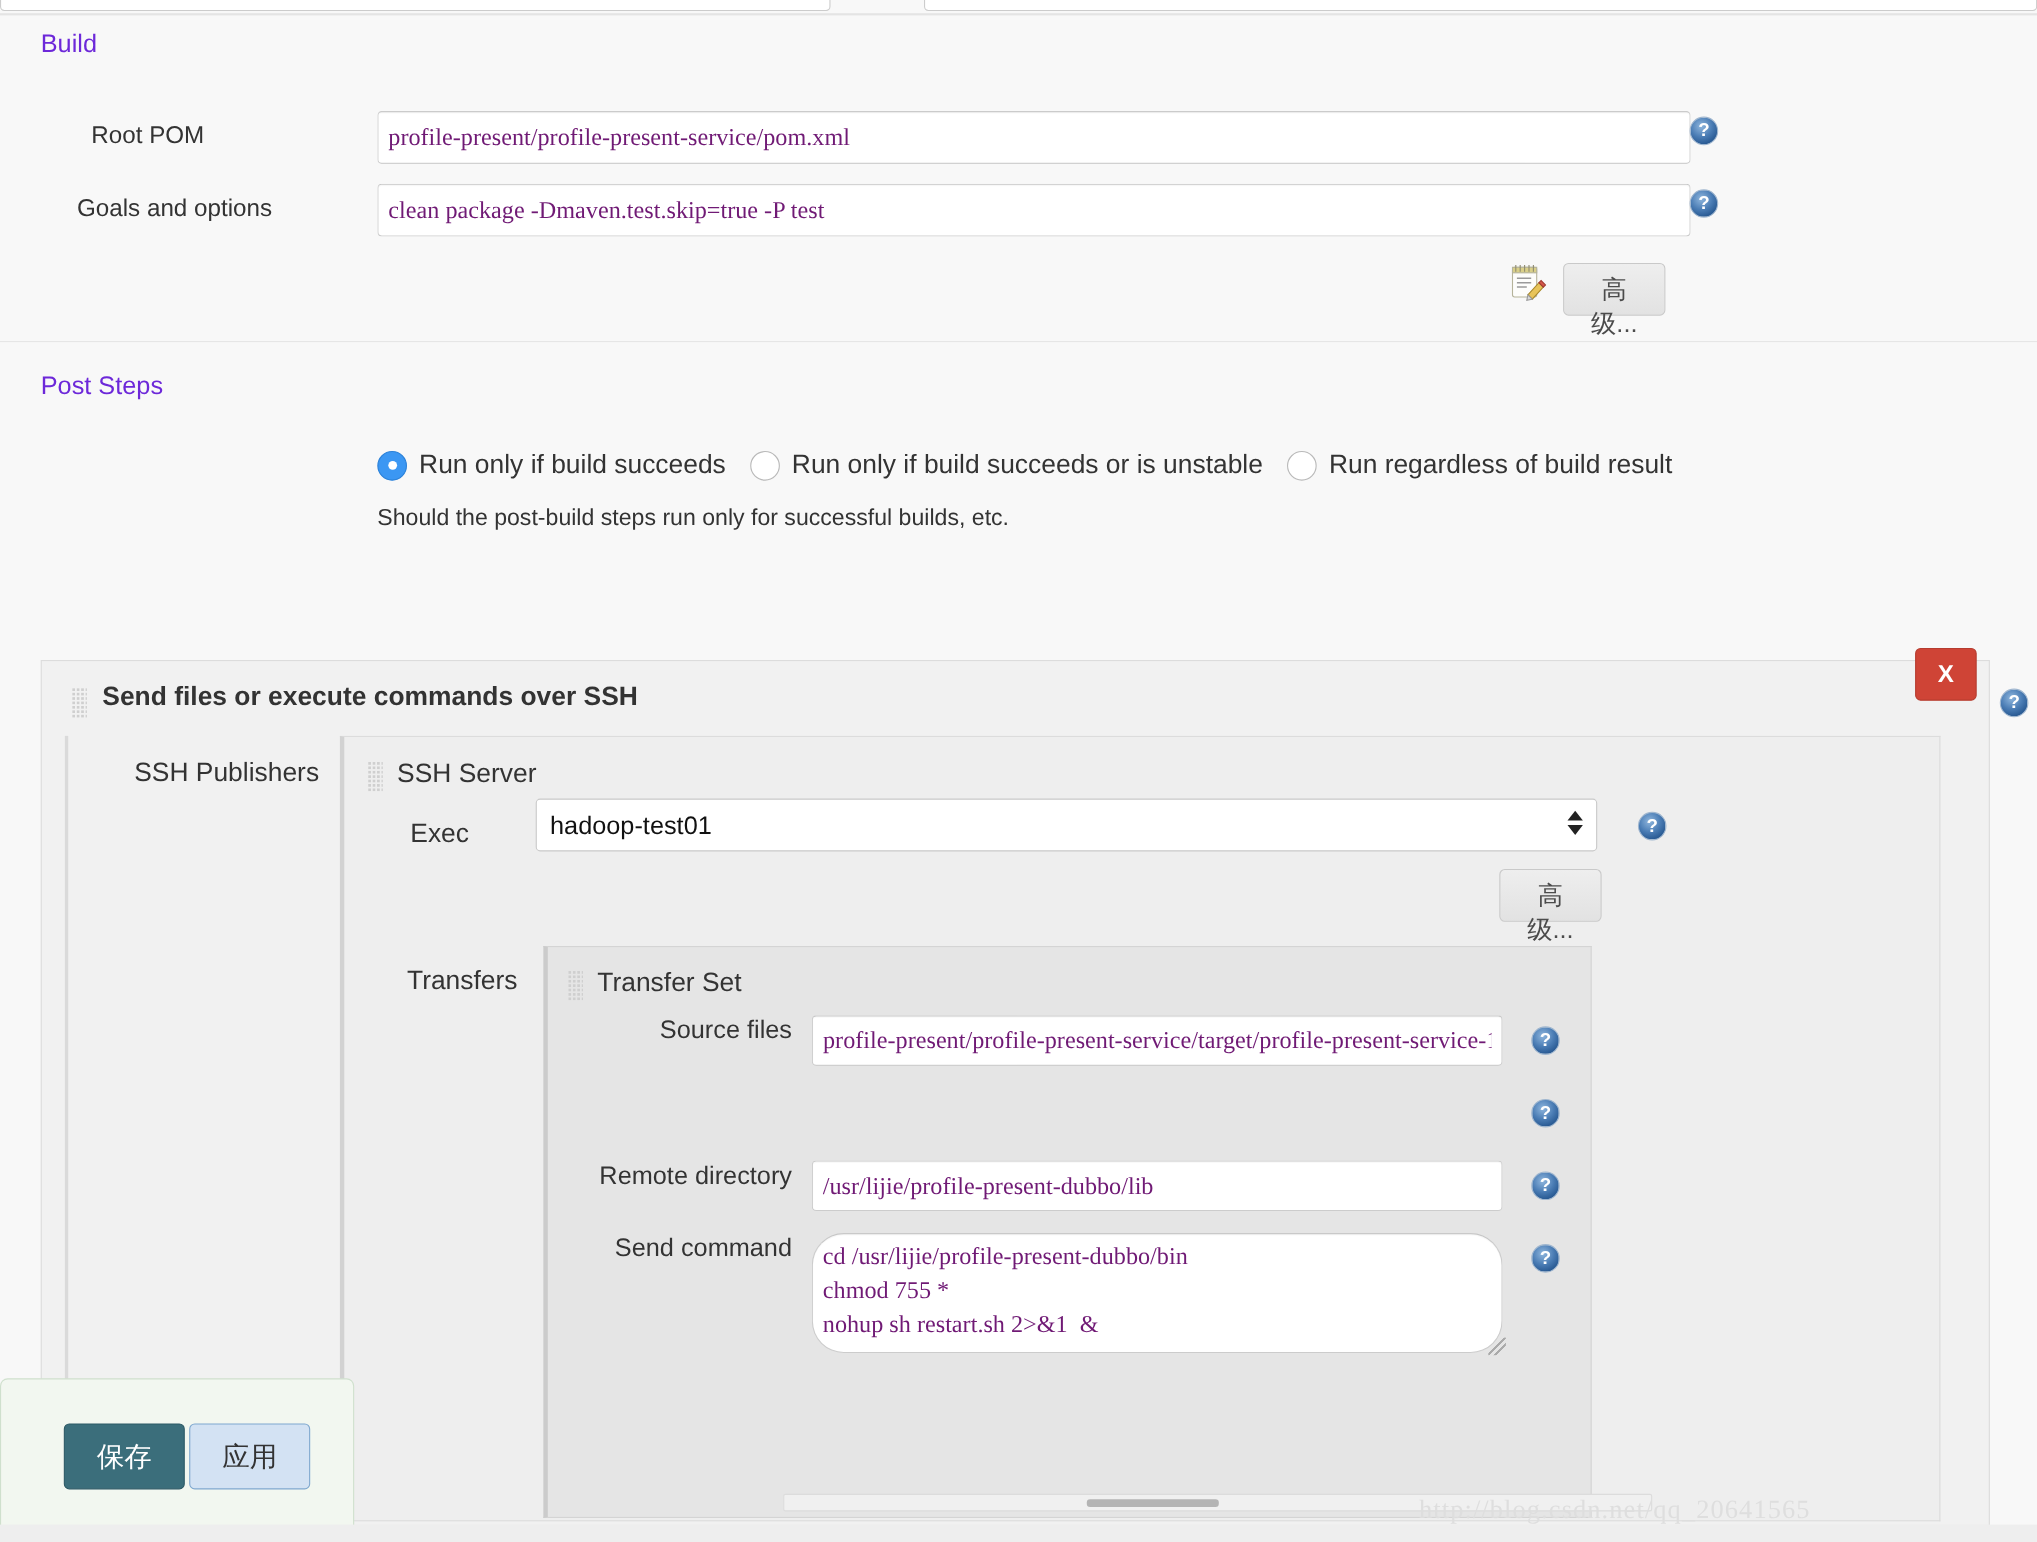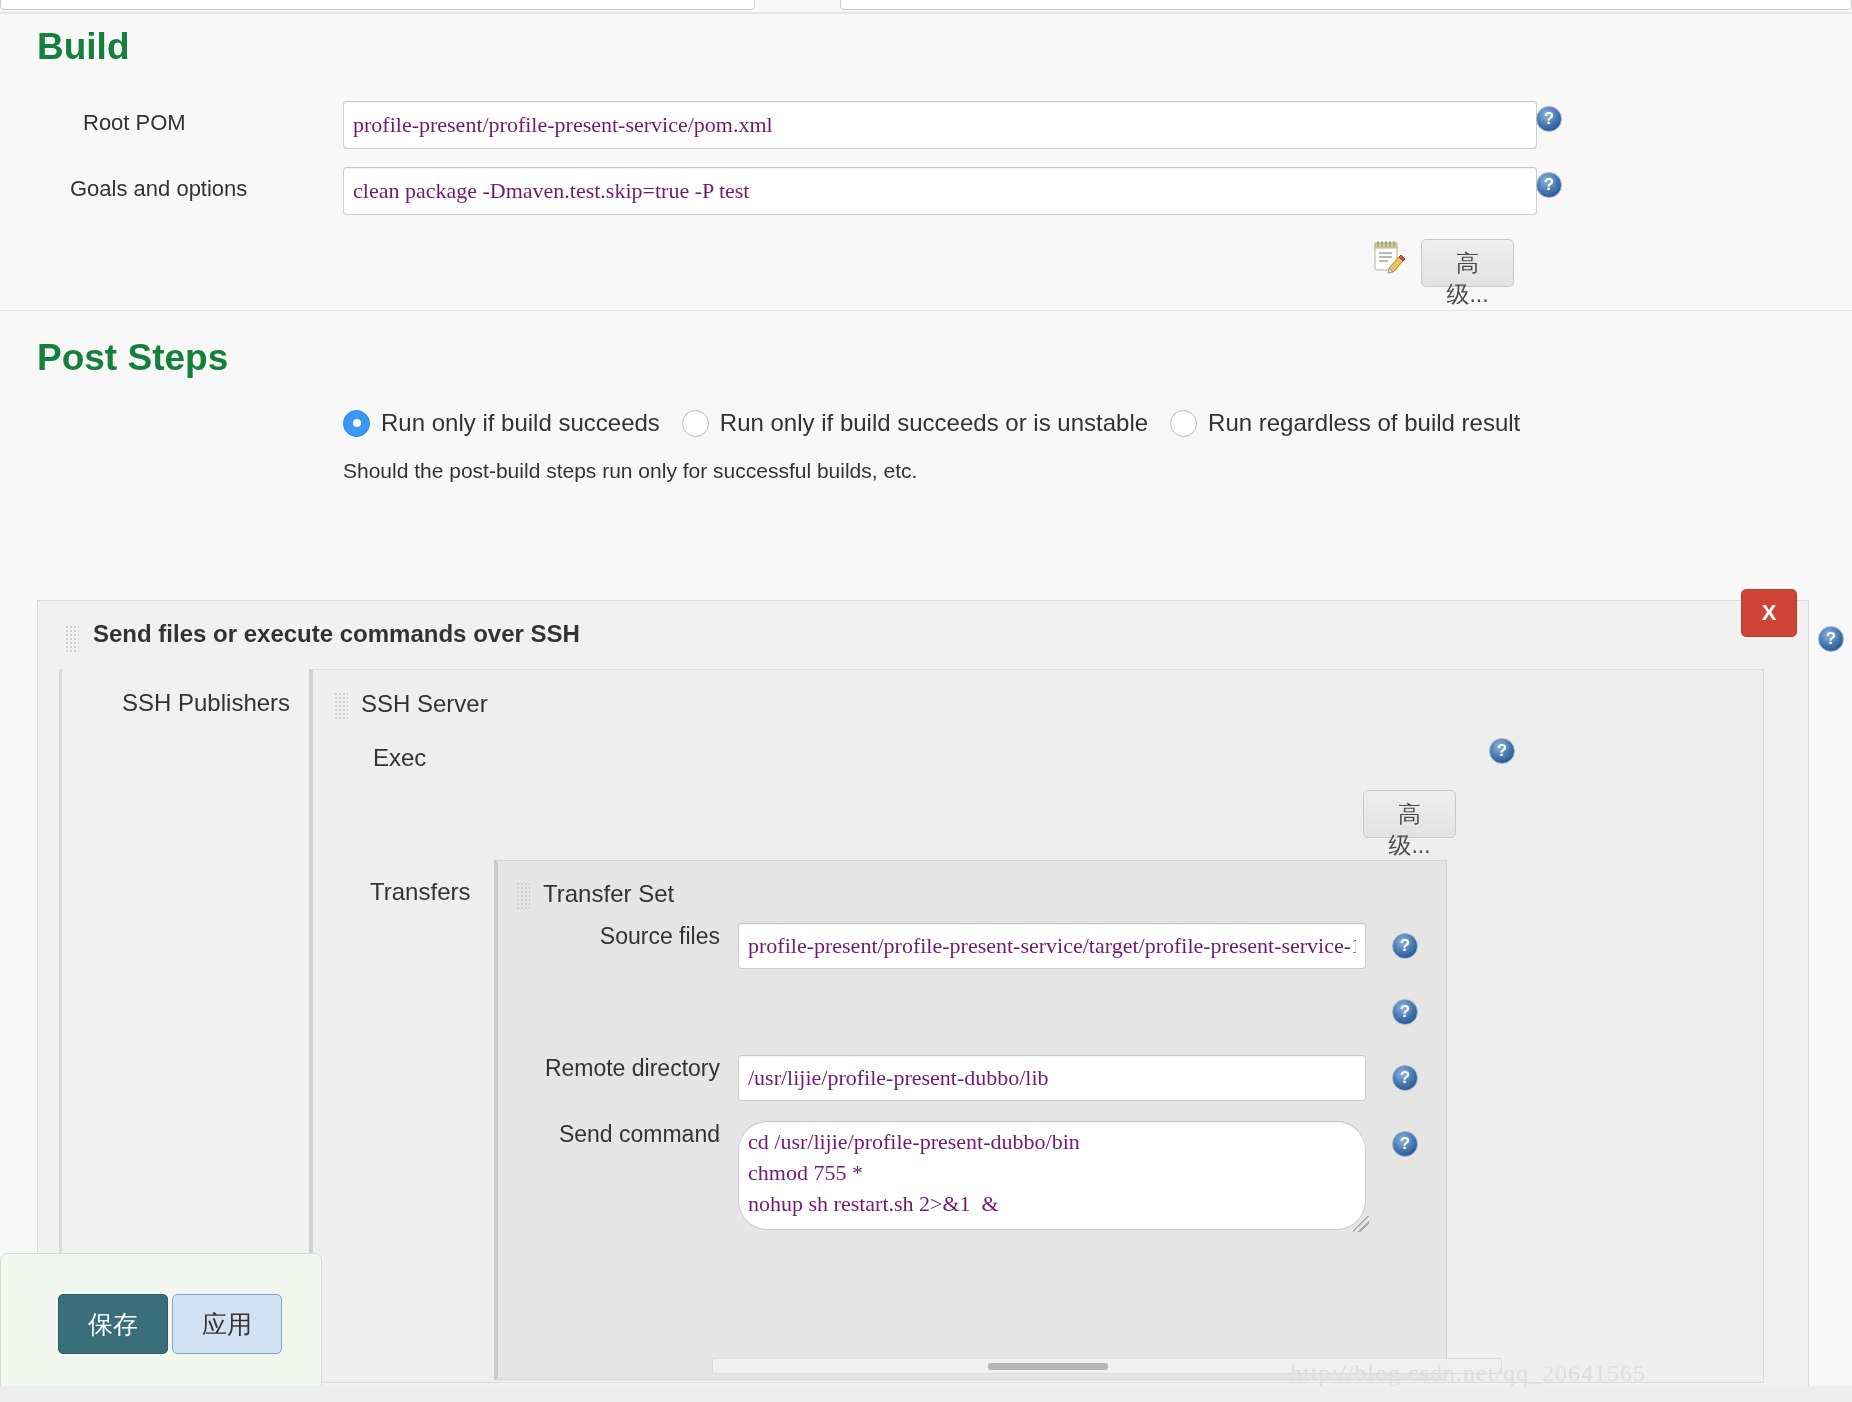--- a/index.html
+++ b/index.html
@@ -13,21 +13,21 @@
   .page { position: relative; width: 1852px; height: 1402px; background:#f8f8f8; }
 
   
   .top-strip { position:absolute; top:0; left:0; width:1852px; height:12px; background:#f8f8f8; }
   .clip-input { position:absolute; top:-6px; height:16px; background:#fff;
                 border:1px solid #ccc; border-radius:4px; }
   .top-divider { position:absolute; top:12px; left:0; width:1852px; height:2px;
                  background:#e4e4e4; }
 
   
-  .sect-title { font-size:37px; font-weight:bold; color:#15803d; }
+  .sect-title { font-size:23px; font-weight:normal; color:#6d28d9; }
   h2.build { position:absolute; left:37px; top:26px; margin:0; }
   h2.post  { position:absolute; left:37px; top:337px; margin:0; }
 
   .hr { position:absolute; left:0; width:1852px; height:1px; background:#e6e6e6; }
 
   
   .lbl { color:#333; font-size:22px; }
 
   .txt {
     background:#fff; border:1px solid #ccc; border-top-color:#c6c6c6;
@@ -250,20 +250,27 @@
 
       <div class="publishers-lbl">SSH Publishers</div>
 
       <div class="server-box">
         <div class="server-grip">
             <div class="grip"></div>
           </div>
         <div class="server-head">SSH Server</div>
 
         <div class="name-lbl">Exec</div>
+        <div class="select-wrap">
+          <div class="val">hadoop-test01</div>
+          <div class="spin">
+            <i class="up"></i>
+              <i class="down"></i>
+          </div>
+        </div>
         <div class="help" style="position:absolute;left:1176px;top:68px;">
             <span>?</span>
           </div>
 
         <button class="btn-grey" style="position:absolute;left:1050px;top:120px;width:93px;height:48px;">高级...</button>
 
         <div class="transfers-lbl">Transfers</div>
 
         <div class="tset-box">
           <div class="tset-grip">

